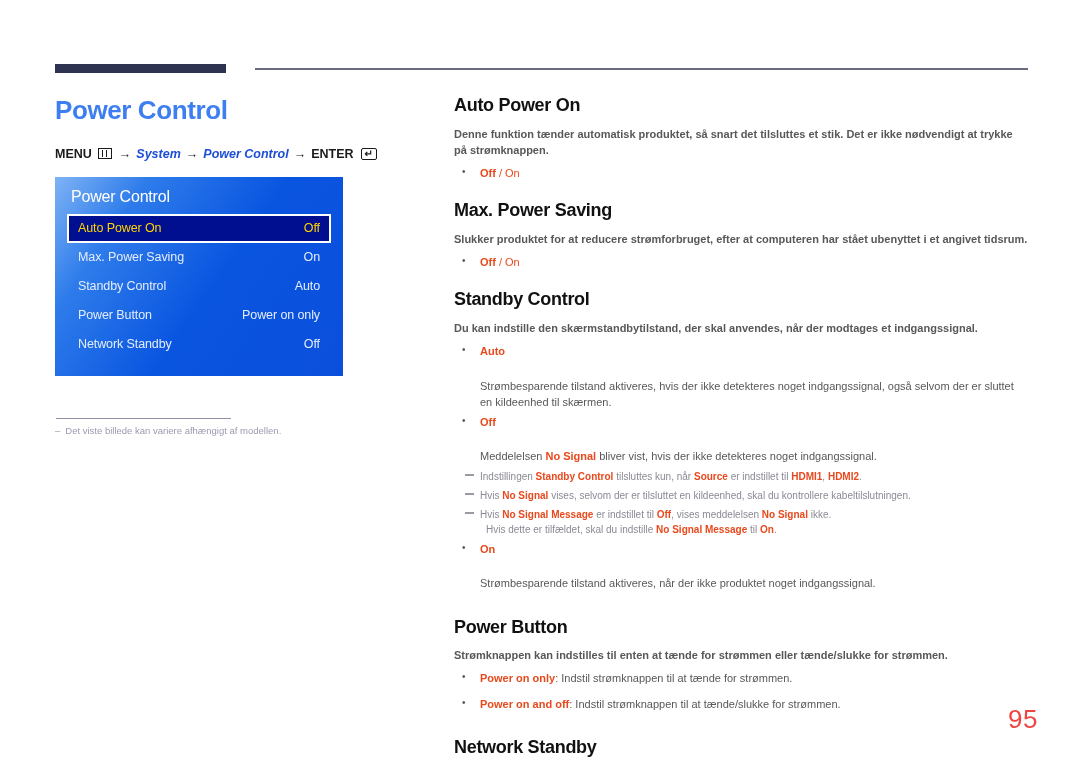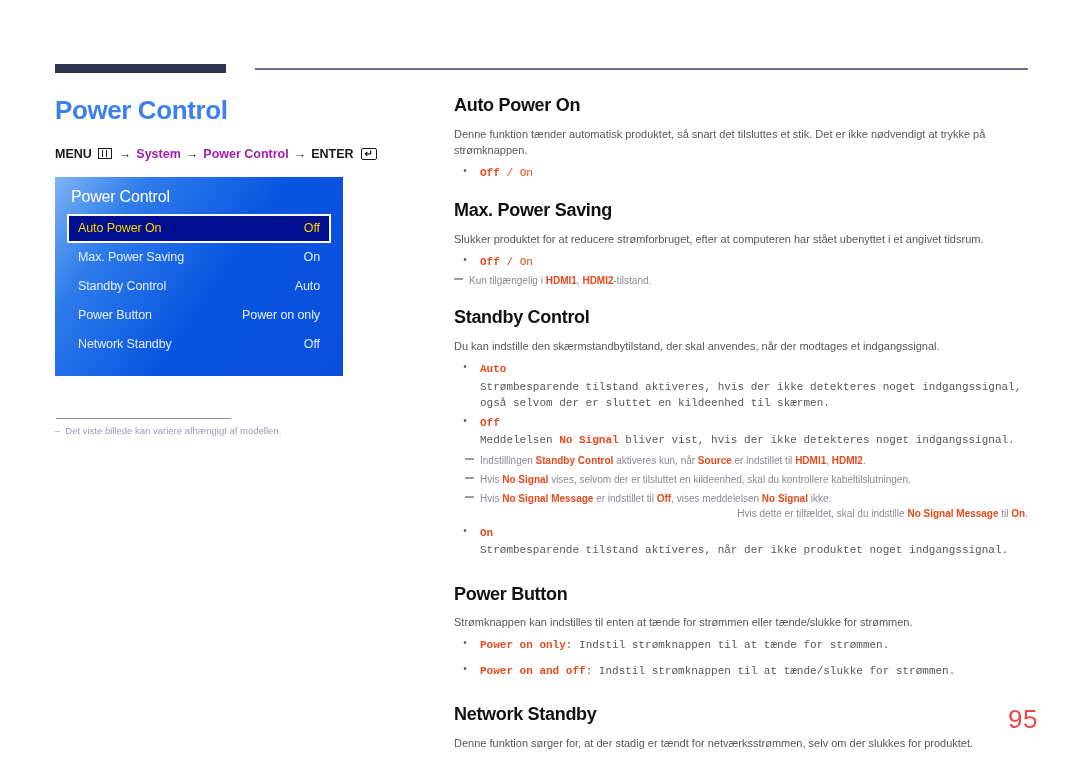--- a/index.html
+++ b/index.html
@@ -59,21 +59,21 @@
   .breadcrumb {
     font-size: 12.5px;
     font-weight: bold;
     color: #1a1a1a;
     white-space: nowrap;
     display: flex;
     align-items: center;
     gap: 4px;
     margin-bottom: 16px;
   }
-  .breadcrumb .crumb-red { color: #a21caf; }
+  .breadcrumb .crumb-red { color: #1d4ed8; font-style: italic; }
   .breadcrumb .arrow { font-weight: normal; color: #1a1a1a; padding: 0 1px; }
   .icon-menu {
     display: inline-block;
     width: 14px;
     height: 11px;
     border: 1.6px solid #1a1a1a;
     box-sizing: border-box;
     position: relative;
     vertical-align: -1px;
     margin: 0 2px;
@@ -179,26 +179,26 @@
     margin: 0 0 11px 0;
     letter-spacing: -0.3px;
     line-height: 1.1;
   }
   .sec-block { margin-bottom: 20px; }
   p.body {
     font-size: 11px;
     line-height: 1.45;
     color: #58585b;
     margin: 2px 0 6px 0;
+    font-weight: bold;
   }
   ul.bullets {
     list-style: none;
     margin: 0;
     padding: 0;
-    font-family: Liberation Mono, monospace;
   }
   ul.bullets > li {
     position: relative;
     padding-left: 26px;
     font-size: 11px;
     line-height: 1.5;
     color: #58585b;
     margin-bottom: 3px;
   }
   ul.bullets > li::before {
@@ -208,21 +208,21 @@
     top: -1px;
     color: #58585b;
     font-size: 10px;
   }
   .red { color: #e8491d; }
   .red-b { color: #e8491d; font-weight: bold; }
   .sub {
     display: block;
     color: #58585b;
     font-weight: normal;
-    margin-top: 1px;
+    margin-top: 18px;
   }
   .sub.gap { margin-top: 6px; }
   .notes {
     list-style: none;
     margin: 4px 0 4px 0;
     padding: 0;
   }
   .notes > li {
     position: relative;
     padding-left: 26px;
@@ -234,21 +234,21 @@
   .notes > li::before {
     content: "";
     position: absolute;
     left: 11px;
     top: 5px;
     width: 9px;
     height: 2px;
     background: #9a9aa5;
   }
   .notes .red-b { color: #e8491d; font-weight: bold; }
-  .notes .cont { display: block; padding-left: 6px; text-align: right; }
+  .notes .cont { display: block; padding-left: 6px; }
 
   .note-inline {
     font-size: 10px;
     color: #8a8a95;
     position: relative;
     padding-left: 15px;
     line-height: 1.5;
     margin-top: 2px;
   }
   .note-inline::before {
@@ -338,39 +338,38 @@
       <li><span class="red-b">Off</span><span class="red"> / </span><span class="red">On</span></li>
     </ul>
   </div>
 
   <div class="sec-block">
     <h2 class="sec">Max. Power Saving</h2>
     <p class="body">Slukker produktet for at reducere strømforbruget, efter at computeren har stået ubenyttet i et angivet tidsrum.</p>
     <ul class="bullets">
       <li><span class="red-b">Off</span><span class="red"> / </span><span class="red">On</span></li>
     </ul>
-    <div class="note-inline"><span>Kun tilgængelig i </span><span class="red-b">HDMI1</span><span>, </span><span class="red-b">HDMI2</span><span>-tilstand.</span></div>
   </div>
 
   <div class="sec-block">
     <h2 class="sec">Standby Control</h2>
     <p class="body">Du kan indstille den skærmstandbytilstand, der skal anvendes, når der modtages et indgangssignal.</p>
     <ul class="bullets">
       <li>
         <span class="red-b">Auto</span>
         <span class="sub">Strømbesparende tilstand aktiveres, hvis der ikke detekteres noget indgangssignal, også selvom der er sluttet en kildeenhed til skærmen.</span>
       </li>
       <li>
         <span class="red-b">Off</span>
         <span class="sub"><span>Meddelelsen </span><span class="red-b">No Signal</span><span> bliver vist, hvis der ikke detekteres noget indgangssignal.</span></span>
       </li>
     </ul>
 
     <ul class="notes" id="standby-notes">
-        <li><span>Indstillingen </span><span class="red-b">Standby Control</span><span> aktiveres kun, når </span><span class="red-b">Source</span><span> er indstillet til </span><span class="red-b">HDMI1</span><span>, </span><span class="red-b">HDMI2</span><span>.</span></li>
+        <li><span>Indstillingen </span><span class="red-b">Standby Control</span><span> tilsluttes kun, når </span><span class="red-b">Source</span><span> er indstillet til </span><span class="red-b">HDMI1</span><span>, </span><span class="red-b">HDMI2</span><span>.</span></li>
         <li><span>Hvis </span><span class="red-b">No Signal</span><span> vises, selvom der er tilsluttet en kildeenhed, skal du kontrollere kabeltilslutningen.</span></li>
         <li><span>Hvis </span><span class="red-b">No Signal Message</span><span> er indstillet til </span><span class="red-b">Off</span><span>, vises meddelelsen </span><span class="red-b">No Signal</span><span> ikke.</span><span class="cont"><span>Hvis dette er tilfældet, skal du indstille </span><span class="red-b">No Signal Message</span><span> til </span><span class="red-b">On</span><span>.</span></span></li>
       </ul>
 
     <ul class="bullets">
       <li>
         <span class="red-b">On</span>
         <span class="sub">Strømbesparende tilstand aktiveres, når der ikke produktet noget indgangssignal.</span>
       </li>
     </ul>

